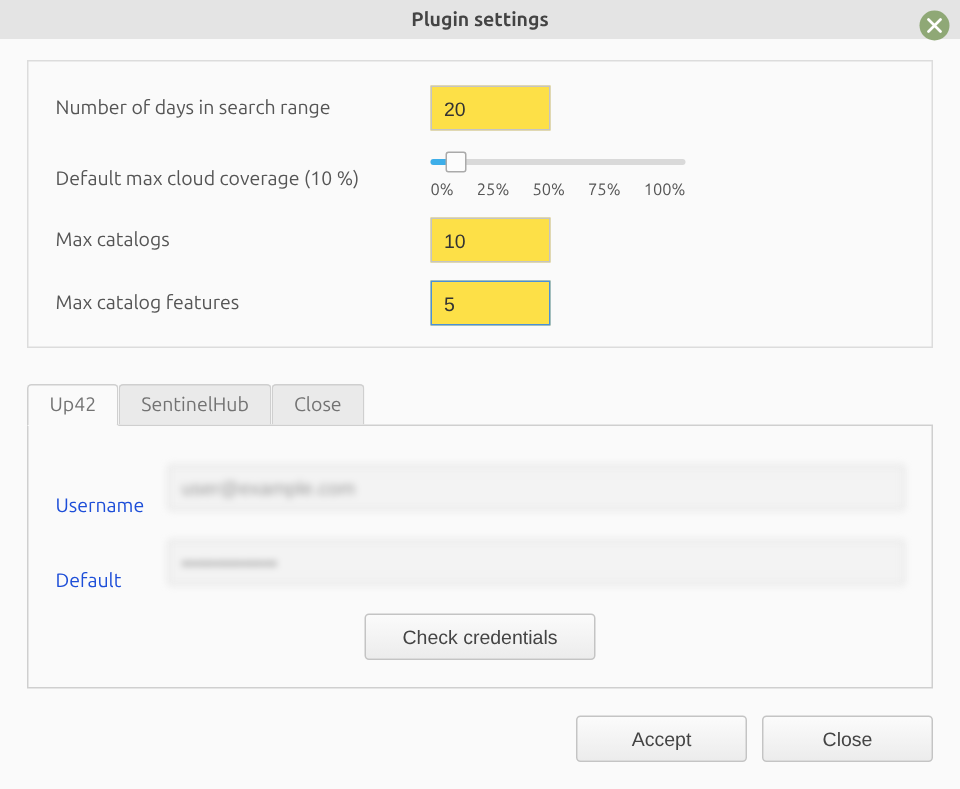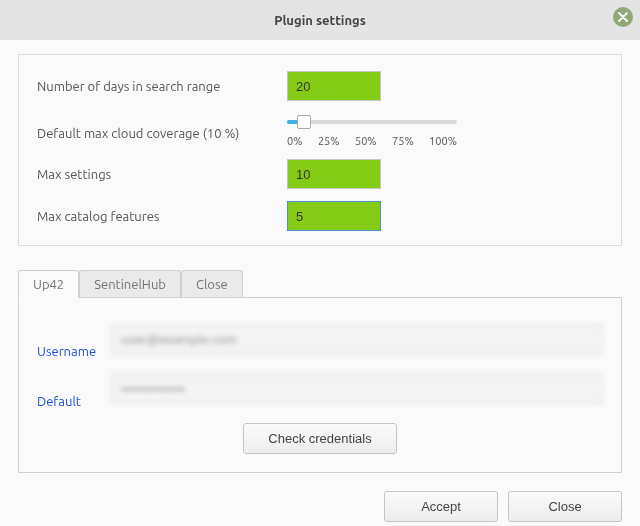--- a/index.html
+++ b/index.html
@@ -8,21 +8,21 @@
     padding: 0;
     font-family: "Ubuntu", "Segoe UI", sans-serif;
     font-size: 13px;
     color: #3c3c3c;
     background: #fafafa;
     width: 640px;
     height: 526px;
     overflow: hidden;
   }
   .titlebar {
-    height: 40px;
+    height: 26px;
     background: #e4e4e4;
     display: flex;
     align-items: center;
     justify-content: center;
     position: relative;
   }
   .titlebar .title {
     font-weight: 600;
     color: #444;
     font-size: 13px;
@@ -54,26 +54,26 @@
     align-items: center;
     margin-bottom: 12px;
   }
   .row:last-child { margin-bottom: 0; }
   .row .label {
     width: 250px;
     color: #555;
     font-size: 13px;
   }
   .num-input {
-    width: 94px;
+    width: 80px;
     height: 30px;
     border: 1px solid #c4c4c4;
     padding: 0 8px;
     font-size: 13px;
-    background: #84cc16;
+    background: #fde047;
     color: #333;
   }
   .num-input.focused {
     border: 1px solid #4a90d9;
     outline: none;
   }
   .slider-area {
     flex: 0 0 170px;
   }
   .slider-track {
@@ -225,21 +225,21 @@
           <span>0%</span>
           <span>25%</span>
           <span>50%</span>
           <span>75%</span>
           <span>100%</span>
         </div>
       </div>
     </div>
 
     <div class="row">
-      <div class="label">Max settings</div>
+      <div class="label">Max catalogs</div>
       <input class="num-input" type="text" value="10" style="">
     </div>
 
     <div class="row">
       <div class="label">Max catalog features</div>
       <input class="num-input focused" type="text" value="5" style="">
     </div>
 
   </div>
 

